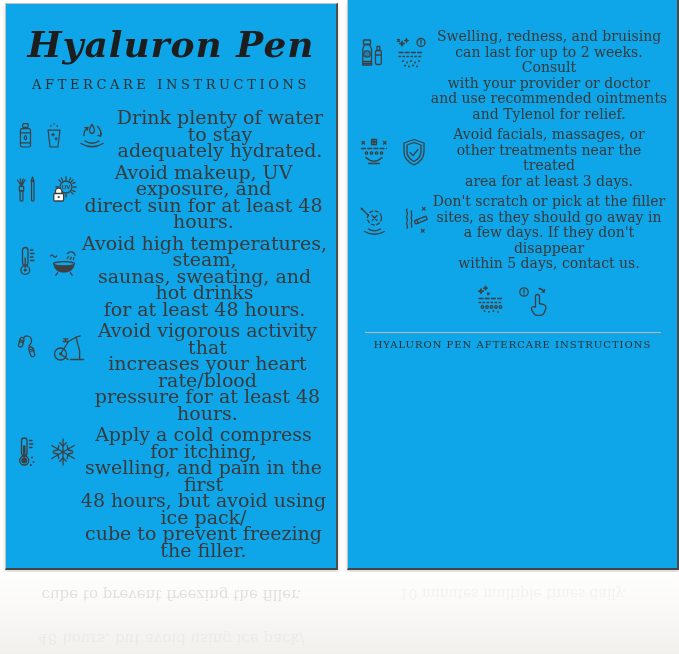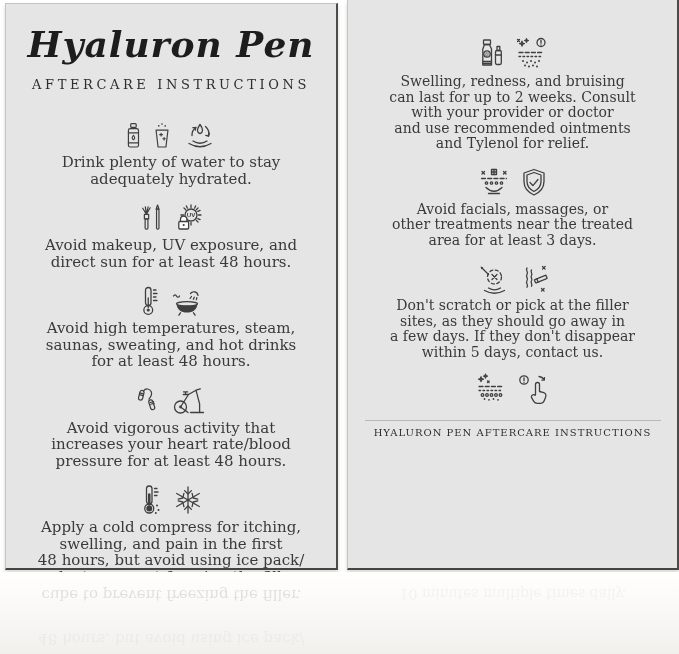--- a/index.html
+++ b/index.html
@@ -1,32 +1,32 @@
 <!DOCTYPE html>
 <html><head>
 <meta charset="utf-8">
 <style>
   html,body{margin:0;padding:0;background:#ffffff;}
   .stage{position:relative;width:679px;height:654px;background:#ffffff;overflow:hidden;
          font-family:"DejaVu Serif","Liberation Serif",serif;color:#3a3a3a;}
-  .card{position:absolute;background:#e5e5e5;box-sizing:border-box;
+  .card{position:absolute;background:#0ea5e9;box-sizing:border-box;
         border-top:1px solid #c6c4c1;border-left:1px solid #c6c4c1;
         border-right:2px solid #4c4b48;border-bottom:2px solid #454441;
         box-shadow:0 3px 4px rgba(110,105,98,.25);}
   .card-left{left:5px;top:3px;width:333px;height:567px;padding:18px 8px 10px 8px;}
   .card-right{left:347px;top:0;width:332px;height:570px;padding:24px 8px 10px 8px;border-top:none;}
   .card-inner{display:flex;flex-direction:column;align-items:center;height:100%;}
   .title{font-size:36px;font-style:italic;font-weight:bold;color:#1d1d1d;line-height:44px;
          letter-spacing:1px;}
   .rule{width:262px;height:1px;background:#c9c8c6;border:none;margin:4px auto;}
   .subtitle{font-size:13px;letter-spacing:3.6px;color:#2e2e2e;line-height:18px;margin:2px 0;text-align:center;}
-  .section{display:flex;flex-direction:column;margin-top:5px;}
+  .section{display:flex;flex-direction:row;margin-top:5px;}
   .icons{display:flex;align-items:flex-end;justify-content:center;gap:7px;height:42px;margin-bottom:3px;}
   .txt{text-align:center;white-space:pre-line;}
-  .card-left .txt{font-size:15px;line-height:16.5px;}
+  .card-left .txt{font-size:19px;line-height:16.5px;}
   .card-right .txt{font-size:14px;line-height:15.5px;}
   .footer-block{margin-top:10px;display:flex;flex-direction:column;align-items:center;}
   .footer-rule{width:296px;height:1px;background:#b9b8b6;border:none;margin:0 0 6px 0;}
   .footer-text{font-size:10px;letter-spacing:1px;color:#2f2f2f;}
   .reflection{position:absolute;left:0;top:572px;width:679px;height:82px;
               background:linear-gradient(180deg,#fffffe 0%,#faf9f7 40%,#f1f0ed 100%);}
   .refl-text{position:absolute;transform:scaleY(-1);text-align:center;color:#55534f;
              font-size:15px;white-space:nowrap;}
   .refl-l1{left:5px;width:333px;top:14px;opacity:.16;}
   .refl-l2{left:5px;width:333px;top:58px;opacity:.05;}

